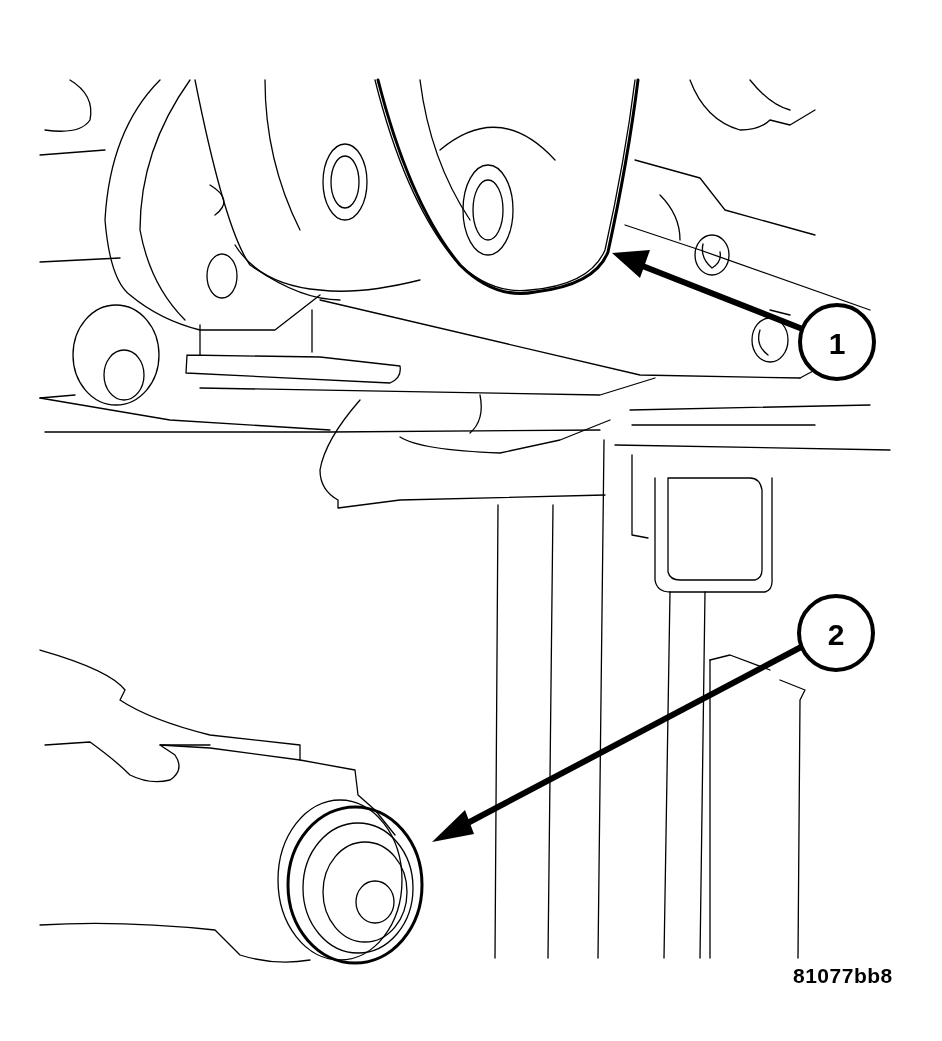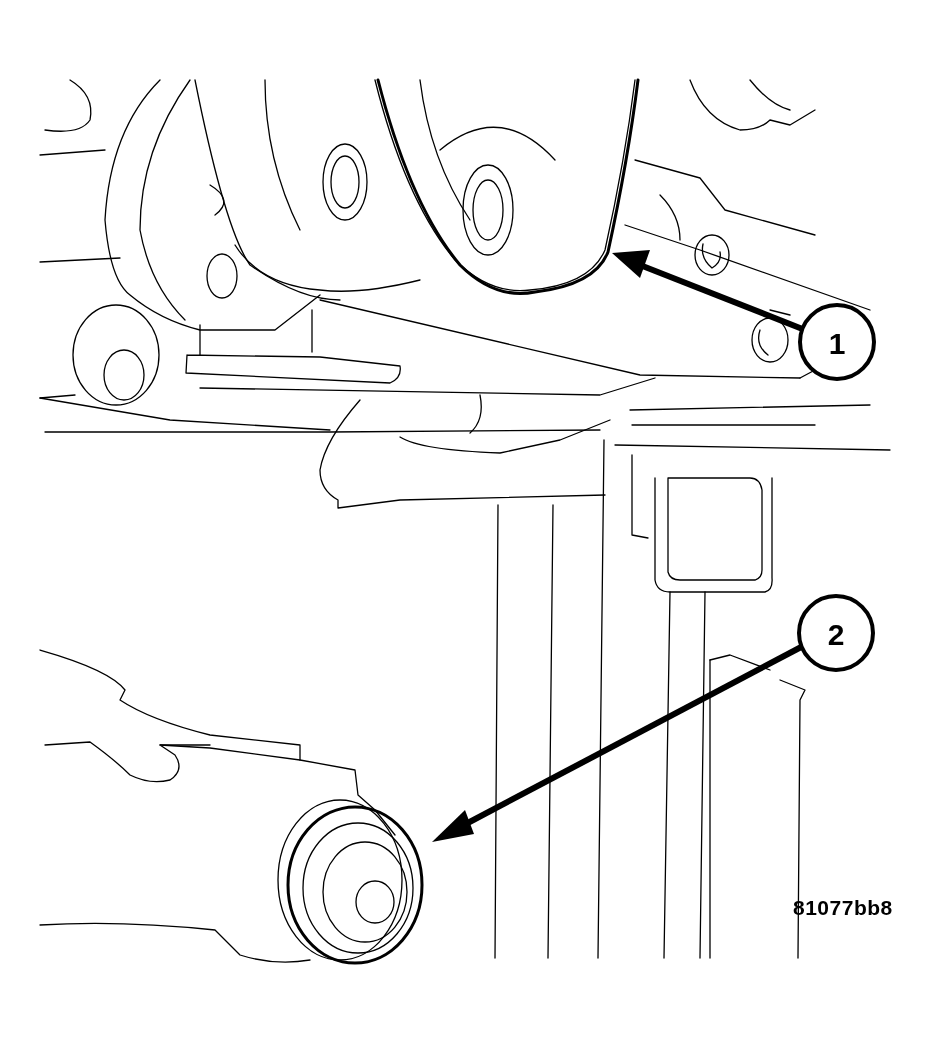--- a/index.html
+++ b/index.html
@@ -2,21 +2,21 @@
 <html><head>
 <meta charset="utf-8">
 <style>
   html, body { margin: 0; padding: 0; background: #ffffff; }
   body { width: 942px; height: 1041px; position: relative; overflow: hidden; font-family: "Liberation Sans", sans-serif; }
   #diagram { position: absolute; left: 0; top: 0; width: 942px; height: 1041px; }
   .ln { fill: none; stroke: #000; stroke-width: 1.3; stroke-linecap: round; stroke-linejoin: round; }
   .thick { stroke-width: 3; }
   .callout-circle { fill: #fff; stroke: #000; stroke-width: 4; }
   .callout-text { font-family: "Liberation Sans", sans-serif; font-weight: bold; font-size: 30px; fill: #000; text-anchor: middle; dominant-baseline: central; }
-  .figure-id { position: absolute; left: 793px; top: 896px; font-family: "Liberation Sans", sans-serif; font-weight: bold; font-size: 21px; color: #000; letter-spacing: 0.5px; }
+  .figure-id { position: absolute; left: 793px; top: 964px; font-family: "Liberation Sans", sans-serif; font-weight: bold; font-size: 21px; color: #000; letter-spacing: 0.5px; }
 </style>
 </head>
 <body>
 
 <svg id="diagram" viewBox="0 0 942 1041" xmlns="http://www.w3.org/2000/svg">
 
   <g>
     <path class="ln" d="M40 155 L105 150"></path>
     <path class="ln" d="M40 262 L120 258"></path>
     <path class="ln" d="M40 398 L75 395"></path>

